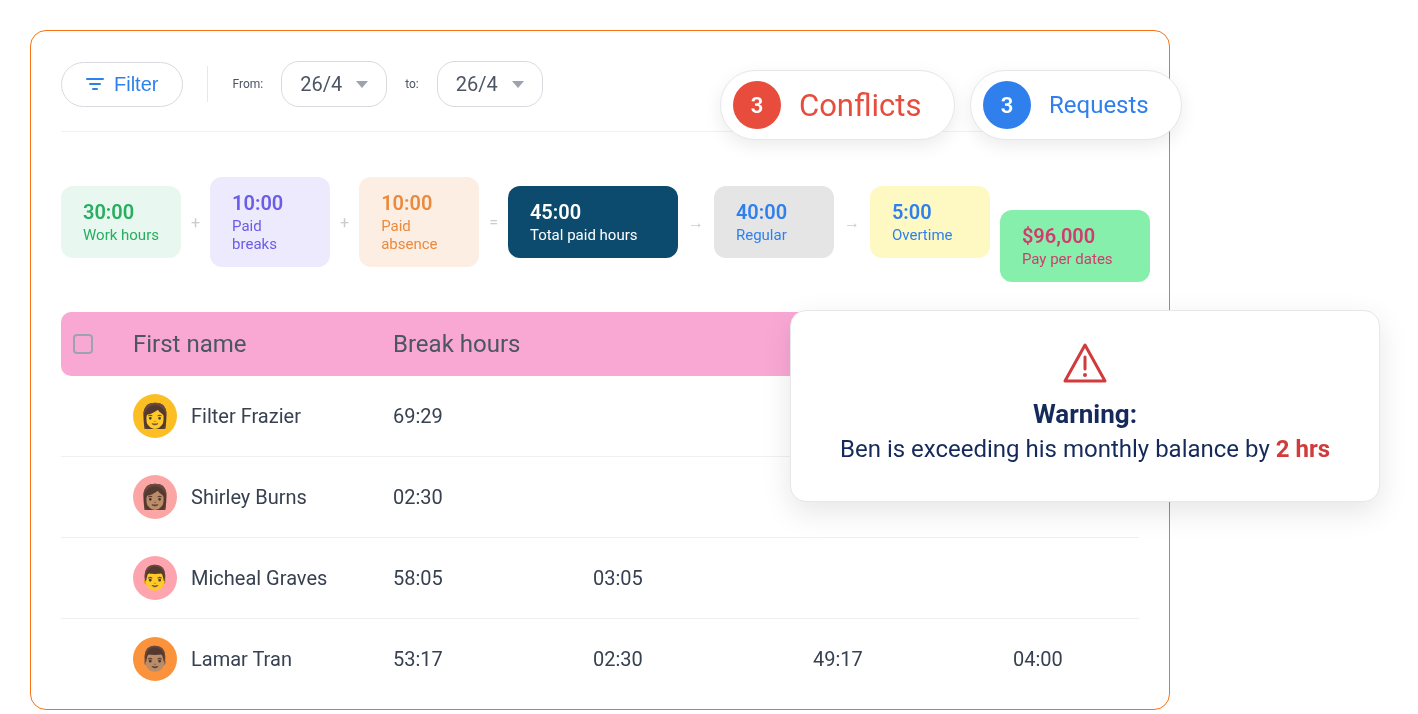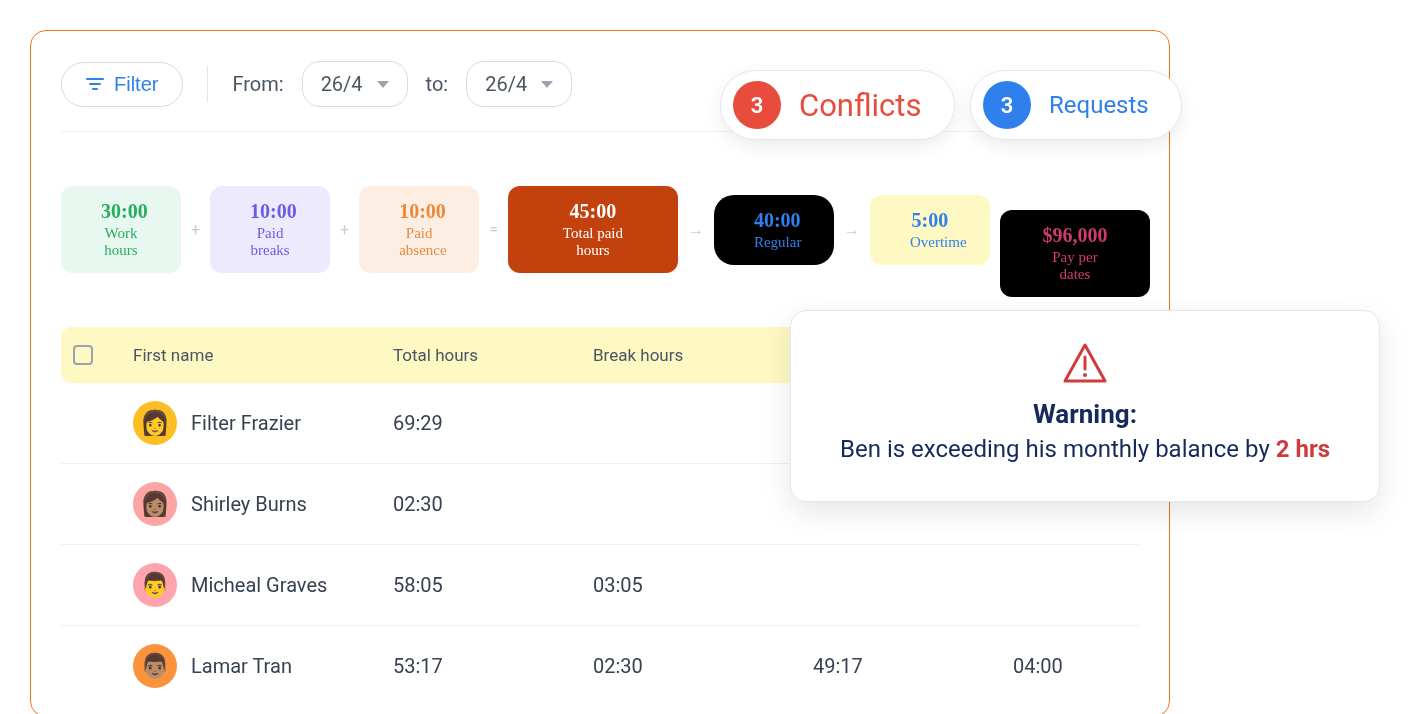--- a/index.html
+++ b/index.html
@@ -35,21 +35,21 @@
   border: 1px solid #d7dbe0;
   border-radius: 999px;
   padding: 10px 24px;
   background: #fff;
   color: #2f80ed;
   font-size: 20px;
   cursor: pointer;
 }
 .filter-icon svg { display: block; }
 .vdiv { width: 1px; height: 36px; background: #e5e7eb; margin: 0 6px; }
-.date-label { color: #4b5563; font-size: 20px; }
+.date-label { color: #4b5563; font-size: 12px; }
 .date-select {
   display: inline-flex;
   align-items: center;
   gap: 14px;
   border: 1px solid #d7dbe0;
   border-radius: 18px;
   padding: 10px 18px;
   background: #fff;
   color: #4b5563;
   font-size: 20px;
@@ -90,53 +90,51 @@
 
 .stats-row {
   display: flex;
   align-items: center;
   gap: 10px;
   margin-top: 30px;
   margin-bottom: 30px;
 }
 .stat {
   border-radius: 12px;
-  padding: 14px 40px;
-  text-align: center;
+  padding: 14px 22px;
   min-width: 120px;
-  font-family: Liberation Serif, serif;
 }
 .stat .val { font-size: 20px; font-weight: 600; }
 .stat .lbl { font-size: 15px; margin-top: 2px; }
 .op { color: #c7ccd1; font-size: 16px; }
 .stat-work { background: #e8f7ef; }
 .stat-work .val, .stat-work .lbl { color: #27ae60; }
 .stat-breaks { background: #eceafc; }
 .stat-breaks .val, .stat-breaks .lbl { color: #6b5ce7; }
 .stat-absence { background: #fdeee4; }
 .stat-absence .val, .stat-absence .lbl { color: #eb8a3d; }
-.stat-total { background: #c2410c; min-width: 170px; }
+.stat-total { background: #0c4a6e; min-width: 170px; }
 .stat-total .val, .stat-total .lbl { color: #fff; }
-.stat-regular { background: #000000; border-radius: 20px; }
+.stat-regular { background: #e5e5e5; }
 .stat-regular .val, .stat-regular .lbl { color: #2f80ed; }
 .stat-overtime { background: #fef9c3; }
 .stat-overtime .val, .stat-overtime .lbl { color: #2f80ed; }
-.stat-pay { background: #000000; margin-left: auto; min-width: 150px; margin-top: 48px; }
+.stat-pay { background: #86efac; margin-left: auto; min-width: 150px; margin-top: 48px; }
 .stat-pay .val, .stat-pay .lbl { color: #d13b6e; }
 
 .table { width: 100%; }
 .thead {
   display: grid;
   grid-template-columns: 60px 260px 200px 220px 200px 140px;
   align-items: center;
-  background: #fef9c3;
+  background: #f9a8d4;
   border-radius: 10px;
   padding: 18px 12px;
   color: #4b5563;
-  font-size: 17px;
+  font-size: 24px;
 }
 .checkbox {
   width: 20px; height: 20px;
   border: 2px solid #9ca3af;
   border-radius: 4px;
   cursor: pointer;
 }
 .trow {
   display: grid;
   grid-template-columns: 60px 260px 200px 220px 200px 140px;
@@ -242,21 +240,20 @@
       <div class="lbl">Pay per dates</div>
     </div>
   </div>
 
   <div class="table">
     <div class="thead">
       <div>
           <div class="checkbox"></div>
         </div>
       <div>First name</div>
-      <div>Total hours</div>
       <div>Break hours</div>
       <div></div>
       <div></div>
     </div>
 
     <div class="trow">
       <div></div>
       <div class="emp">
         <div class="avatar av0">👩</div>
         <span>Filter Frazier</span>

